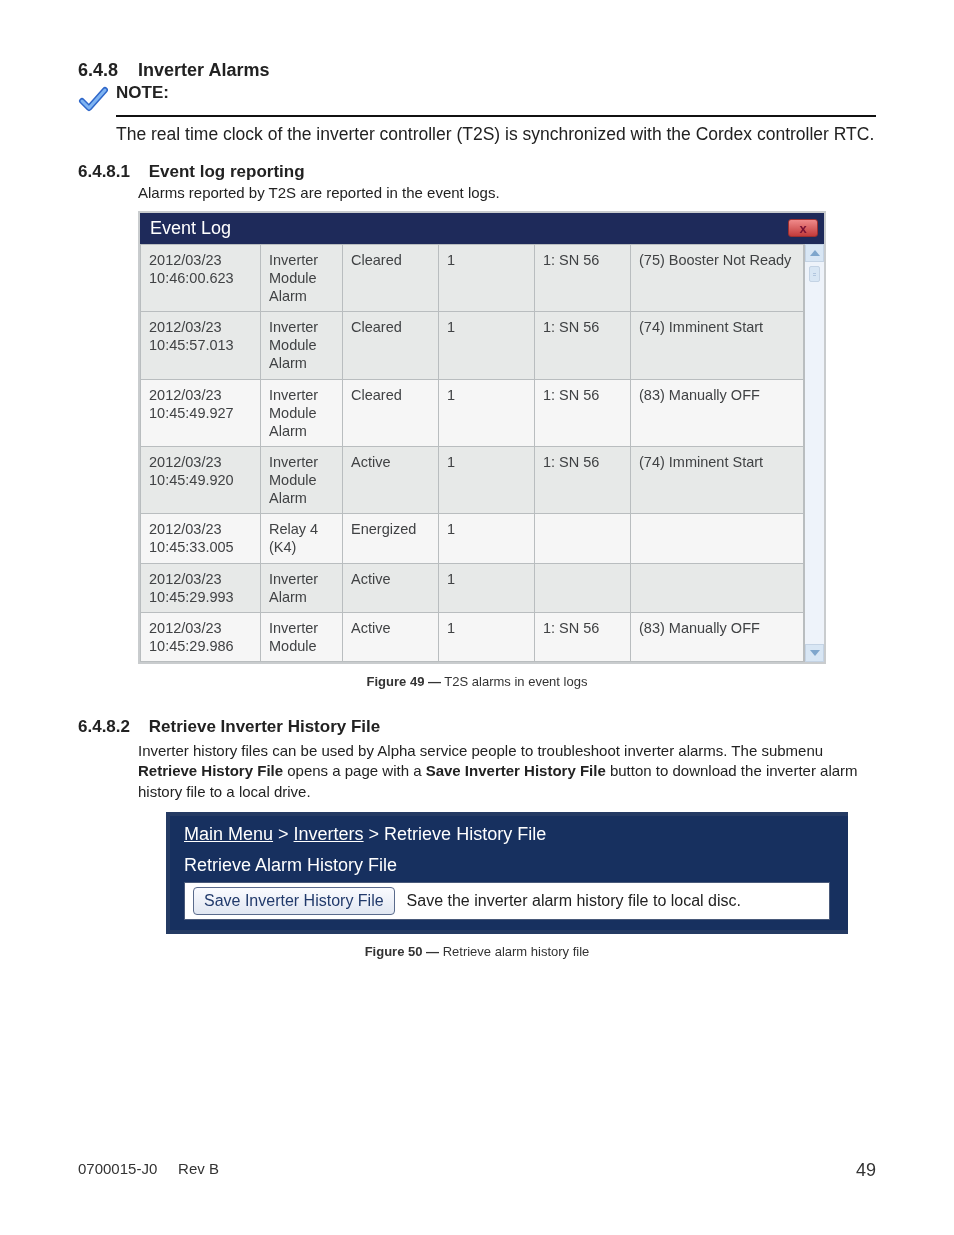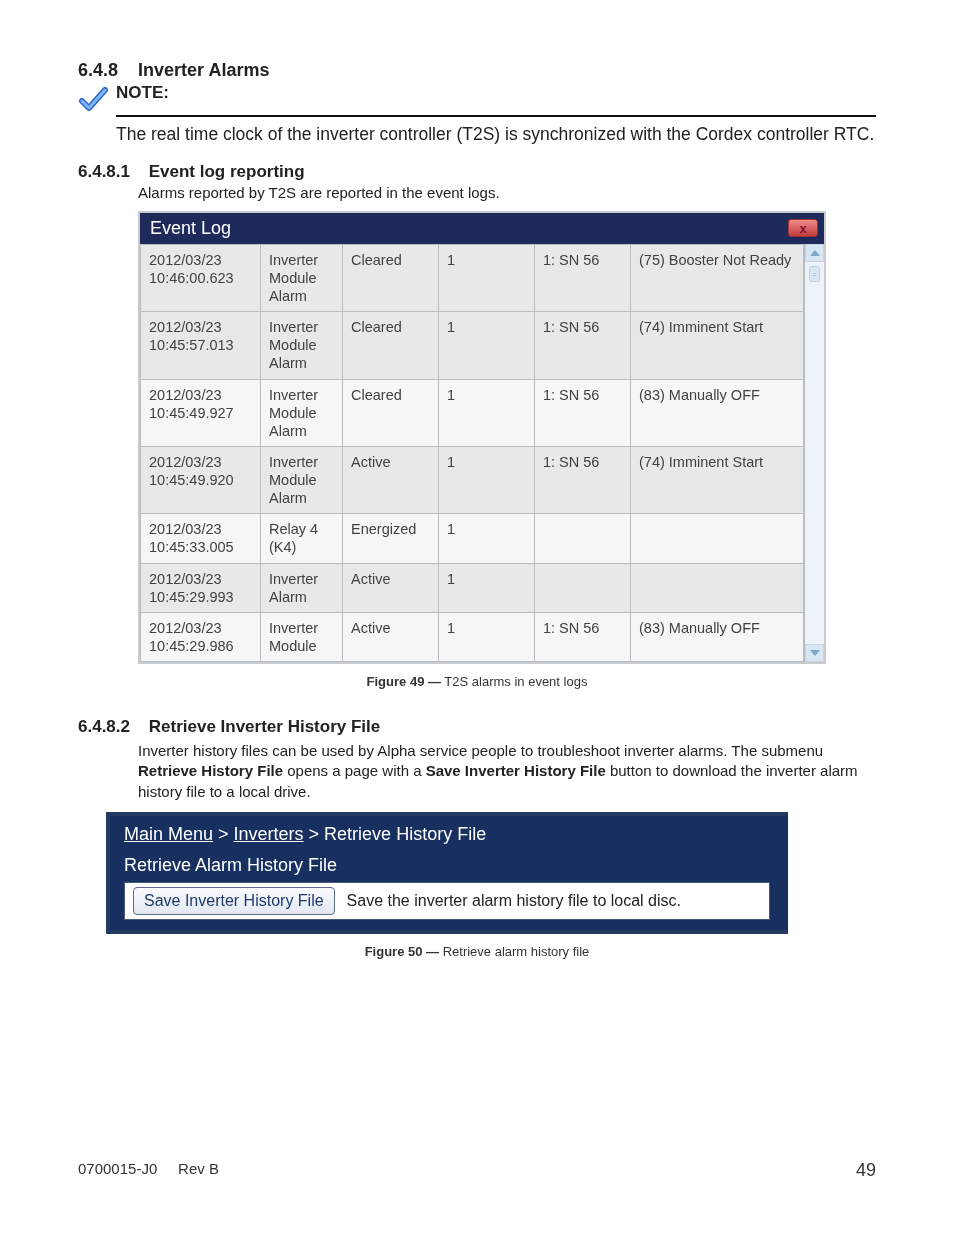--- a/index.html
+++ b/index.html
@@ -176,21 +176,21 @@
   }
   .scroll-knob::before {
     content: "";
     position: absolute; left: 3px; right: 3px; top: 6px; height: 1px;
     background: #b2c6de;
     box-shadow: 0 2px 0 #b2c6de;
   }
 
   
   .retrieve-wrap {
-    margin: 0 0 0 28px;
+    margin: 0 0 0 88px;
     width: 682px;
     border: 4px solid #243a63;
     border-right-width: 0;
     background: var(--panel-blue);
     padding: 8px 4px 10px 0;
     position: relative;
   }
   .bc {
     color: #fff;
     font-size: 18px;

